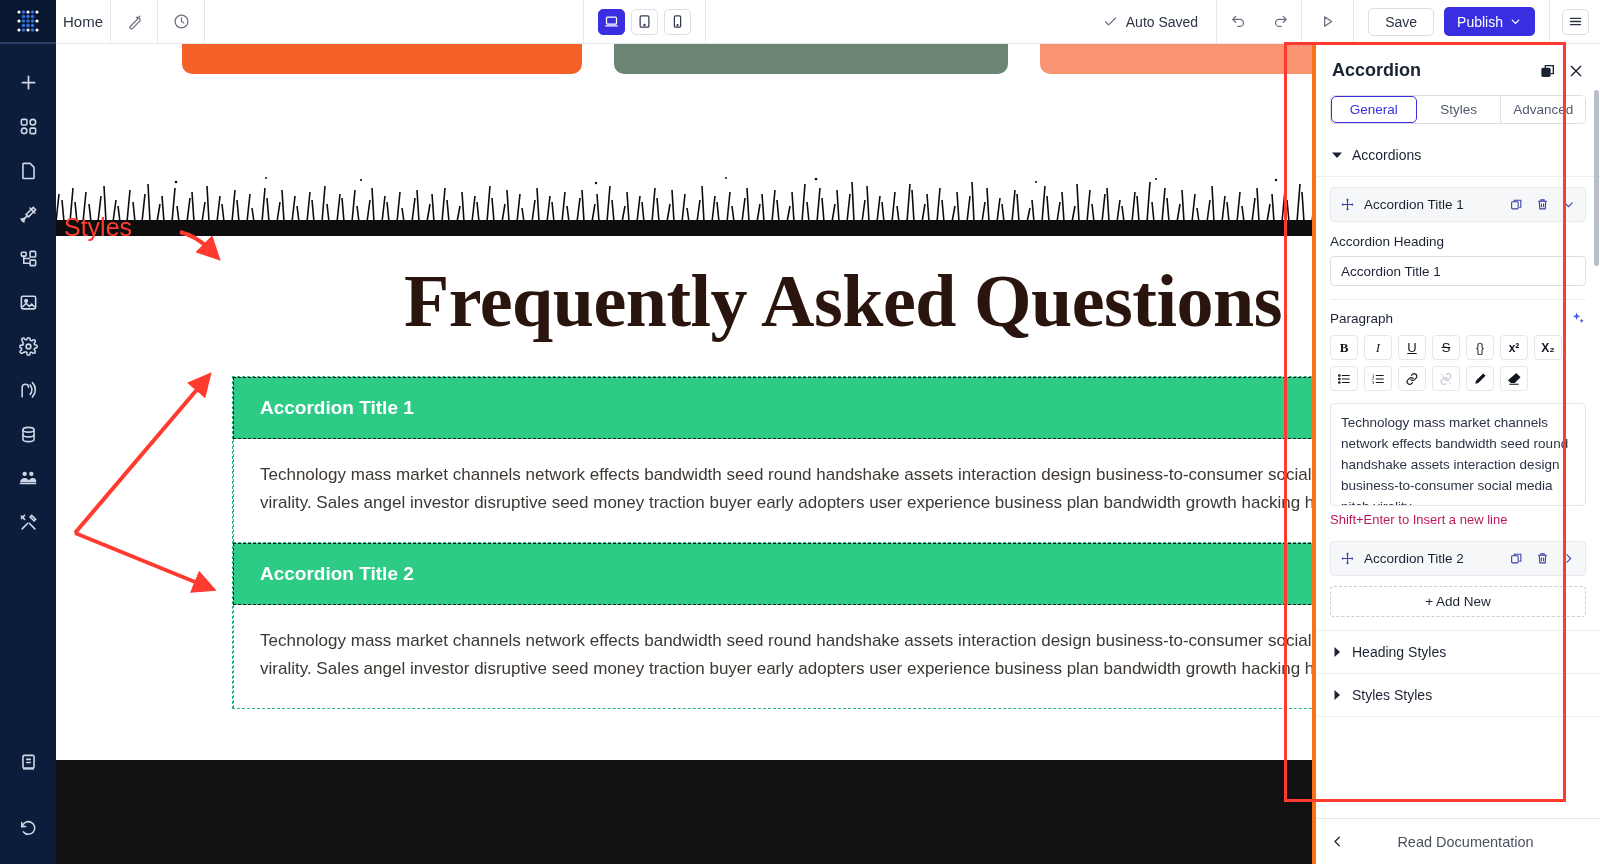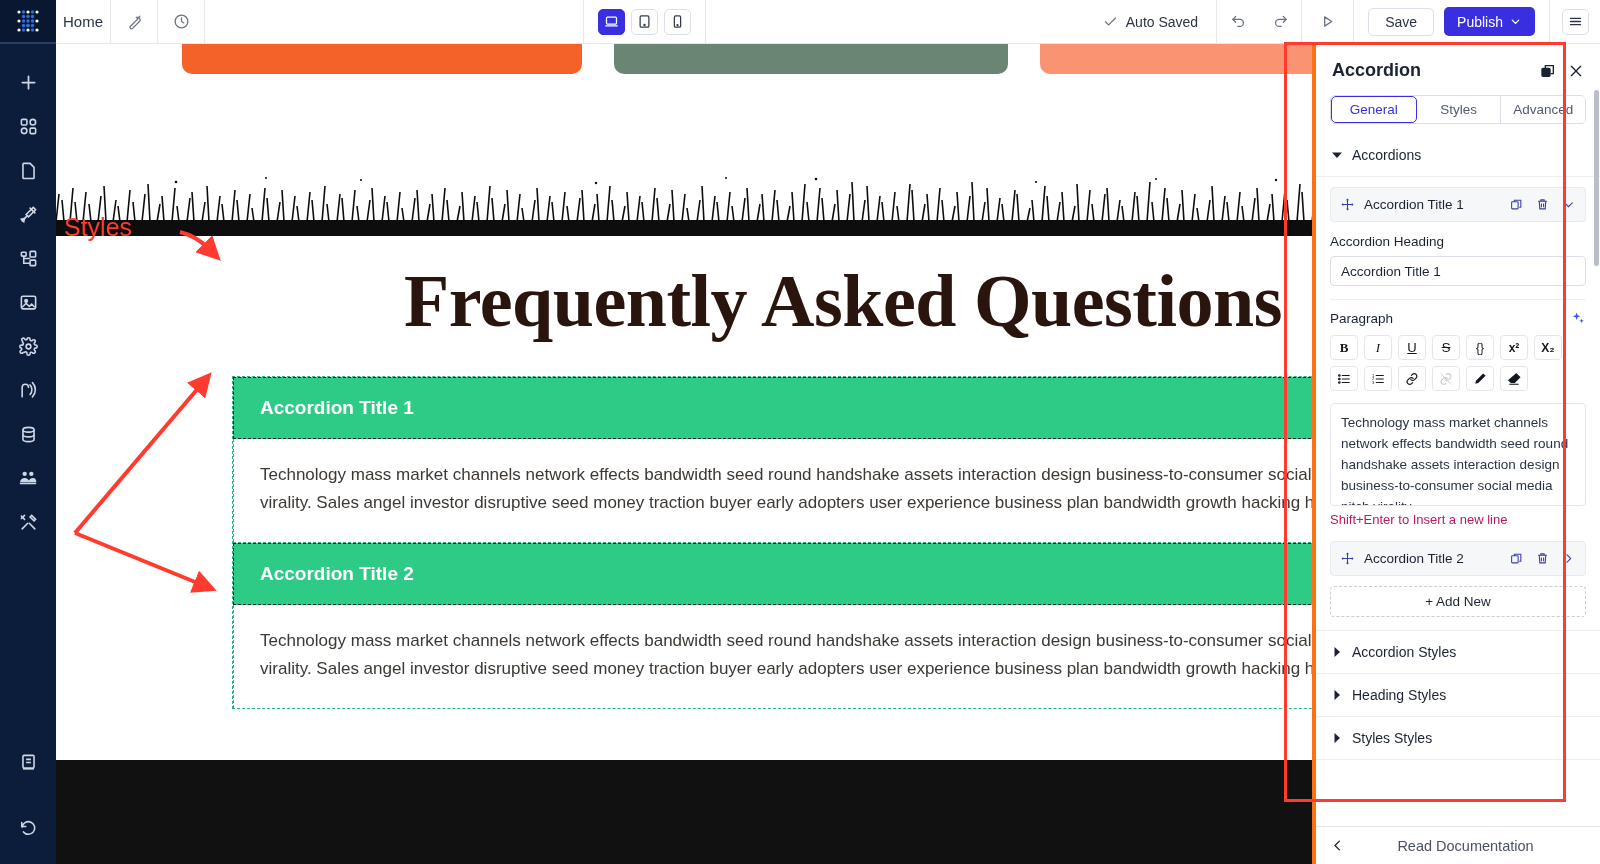--- a/index.html
+++ b/index.html
@@ -189,21 +189,21 @@
     height: 103px; overflow: hidden;
   }
   .rte-hint { margin: 6px 14px 0 14px; font-size: 13px; color: #be185d; }
   .add-new {
     margin: 10px 14px 0 14px; border: 1px dashed #c9cdd7; border-radius: 4px;
     height: 31px; display: flex; align-items: center; justify-content: center;
     font-size: 13.5px; color: #1b2333; cursor: pointer;
   }
   .sep-line { border-top: 1px solid #eceef3; margin-top: 13px; }
   .panel-foot {
-    height: 38px; border-top: 1px solid #e6e8ee; display: flex; align-items: center;
+    height: 46px; border-top: 1px solid #e6e8ee; display: flex; align-items: center;
     padding: 0 14px; background: #fff;
   }
   .foot-arrow { color: #1b2333; cursor: pointer; display: flex; }
   .foot-text { flex: 1; text-align: center; font-size: 14.5px; color: #4a5冊; color: #4a5161; }
   .scroll-track {
     position: absolute; right: 1px; top: 46px; width: 5px; height: 176px;
     background: #b9bec9; border-radius: 3px;
   }
 </style>
 </head>
@@ -662,36 +662,28 @@
       <div class="add-new">+ Add New</div>
 
       <div class="sep-line"></div>
 
       <div class="section-head">
         <span class="caret">
           <svg width="10" height="10" viewBox="0 0 10 10">
               <path d="M2.5 0 L2.5 10 L8 5 z" fill="currentColor"></path>
             </svg>
         </span>
-        <span>Accordion Styles</span>
+        <span>Heading Styles</span>
       </div>
       <div class="section-head">
         <span class="caret">
           <svg width="10" height="10" viewBox="0 0 10 10">
               <path d="M2.5 0 L2.5 10 L8 5 z" fill="currentColor"></path>
             </svg>
         </span>
-        <span>Heading Styles</span>
-      </div>
-      <div class="section-head">
-        <span class="caret">
-          <svg width="10" height="10" viewBox="0 0 10 10">
-              <path d="M2.5 0 L2.5 10 L8 5 z" fill="currentColor"></path>
-            </svg>
-        </span>
         <span>Styles Styles</span>
       </div>
     </div>
 
     <div class="panel-foot">
       <span class="foot-arrow">
         <svg width="15" height="15" viewBox="0 0 24 24" fill="none" stroke="currentColor" stroke-width="2.2" stroke-linecap="round">
             <path d="M15 5l-7 7 7 7"></path>
           </svg>
       </span>

